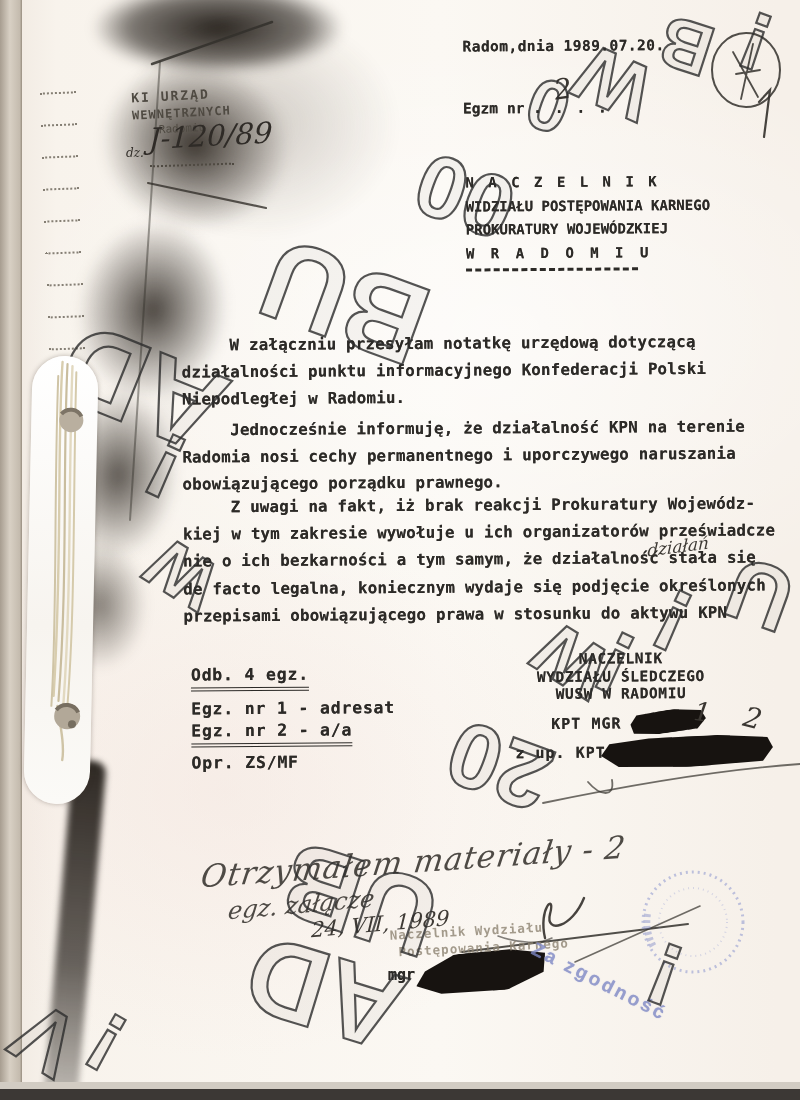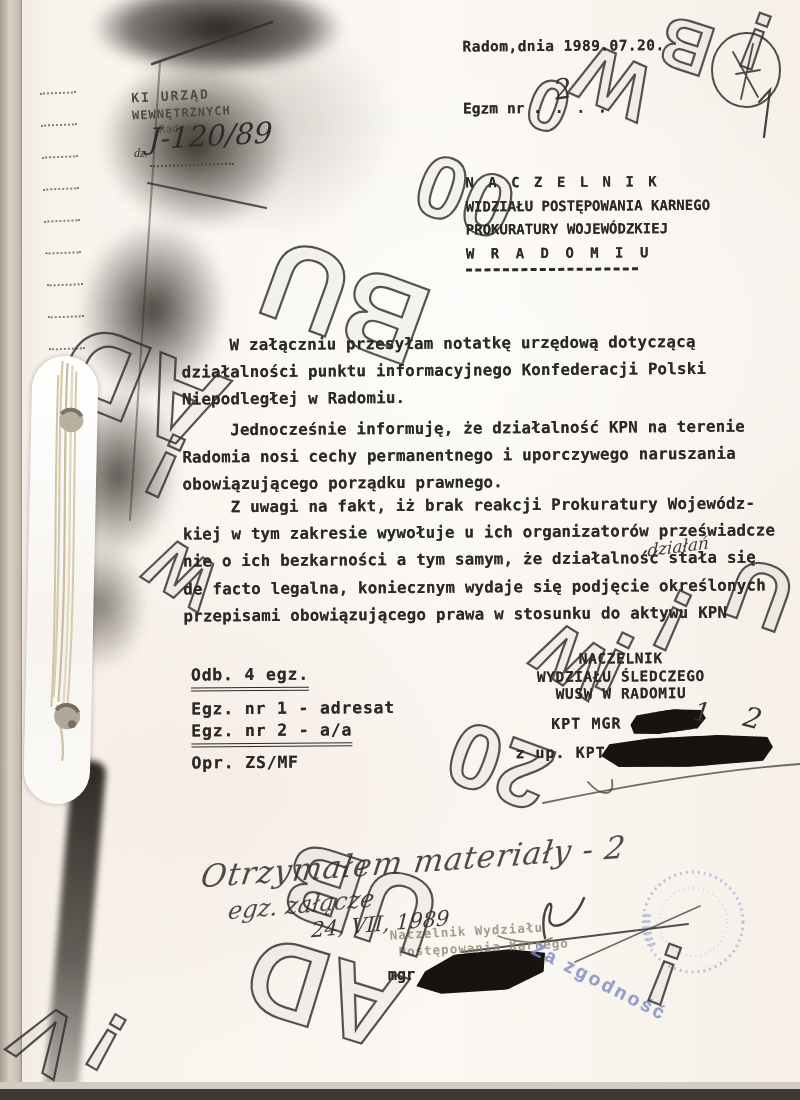--- a/index.html
+++ b/index.html
@@ -95,21 +95,21 @@
       <path d="M575,962 L700,906" stroke-width="1.6" opacity=".7"></path>
       <path d="M498,936 C520,944 540,944 552,938" stroke-width="1.6" opacity=".6"></path>
     </g>
   </svg>
 
   <div class="abs" style="left:132px;top:88px;transform:rotate(-3deg);color:#4f4a42;">
     <div class="nofit" style="font-size:13px;font-weight:700;letter-spacing:2px;">KI URZĄD</div>
     <div class="nofit" style="font-size:12px;font-weight:700;letter-spacing:1px;margin-top:3px;">WEWNĘTRZNYCH</div>
     <div class="nofit" style="font-size:11px;margin-left:26px;margin-top:2px;">Radomiu</div>
   </div>
-  <span class="abs hand nofit" style="left:134px;top:146px;font-size:12px;color:#34302b;font-family:Liberation Serif, serif;">dz.</span>
+  <span class="abs hand nofit" style="left:126px;top:146px;font-size:12px;color:#34302b;">dz.</span>
   <span class="abs hand nofit" style="left:150px;top:122px;font-size:29px;transform:rotate(-3deg) skewX(-6deg);color:#2f2b27;">J-120/89</span>
   <div class="abs" style="left:150px;top:164px;width:84px;border-top:2px dotted #4f4a42;transform:rotate(-2deg);"></div>
 
   <div class="abs" style="left:0;top:0;width:800px;height:1100px;transform:rotate(-0.4deg);">
 
     <div class="abs typed nofit" style="left:466px;top:38px;font-size:14.6px;letter-spacing:.4px;">Radom,dnia 1989.07.20.</div>
 
     <div class="abs typed nofit" style="left:466px;top:100px;font-size:14.6px;">
       <span>Egzm nr</span>
       <span style="letter-spacing:2px;">. . . .</span>

